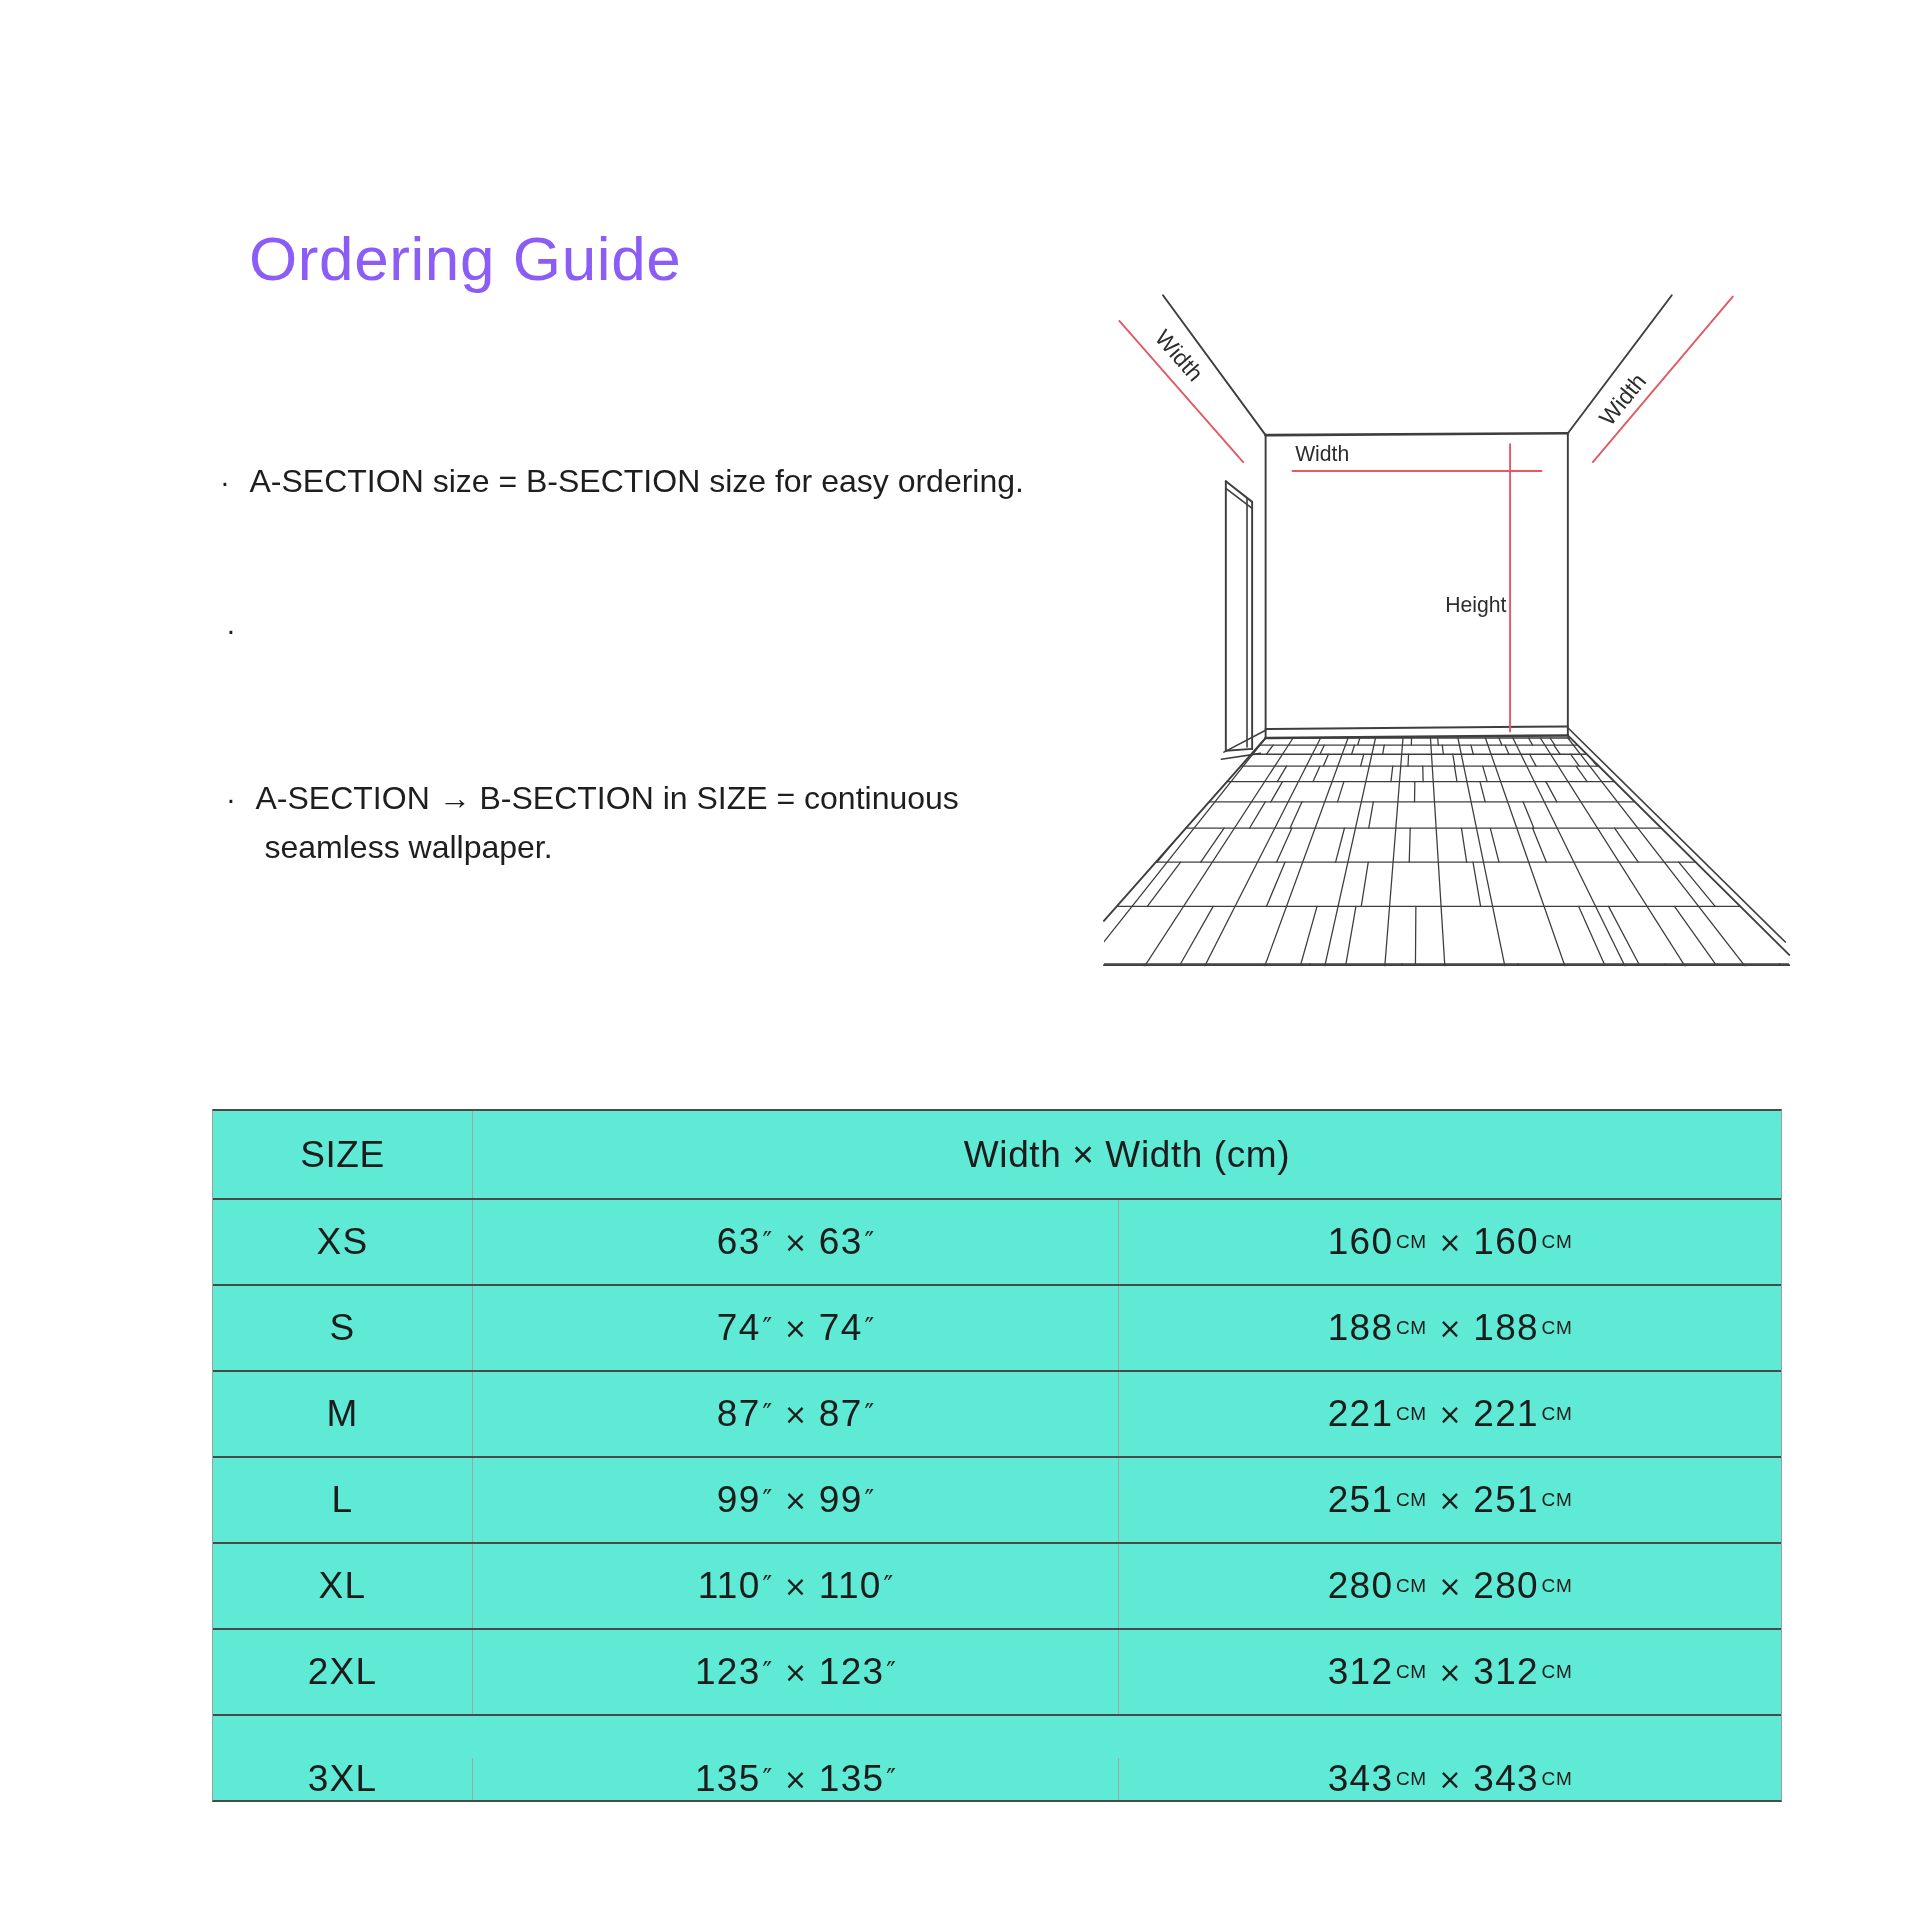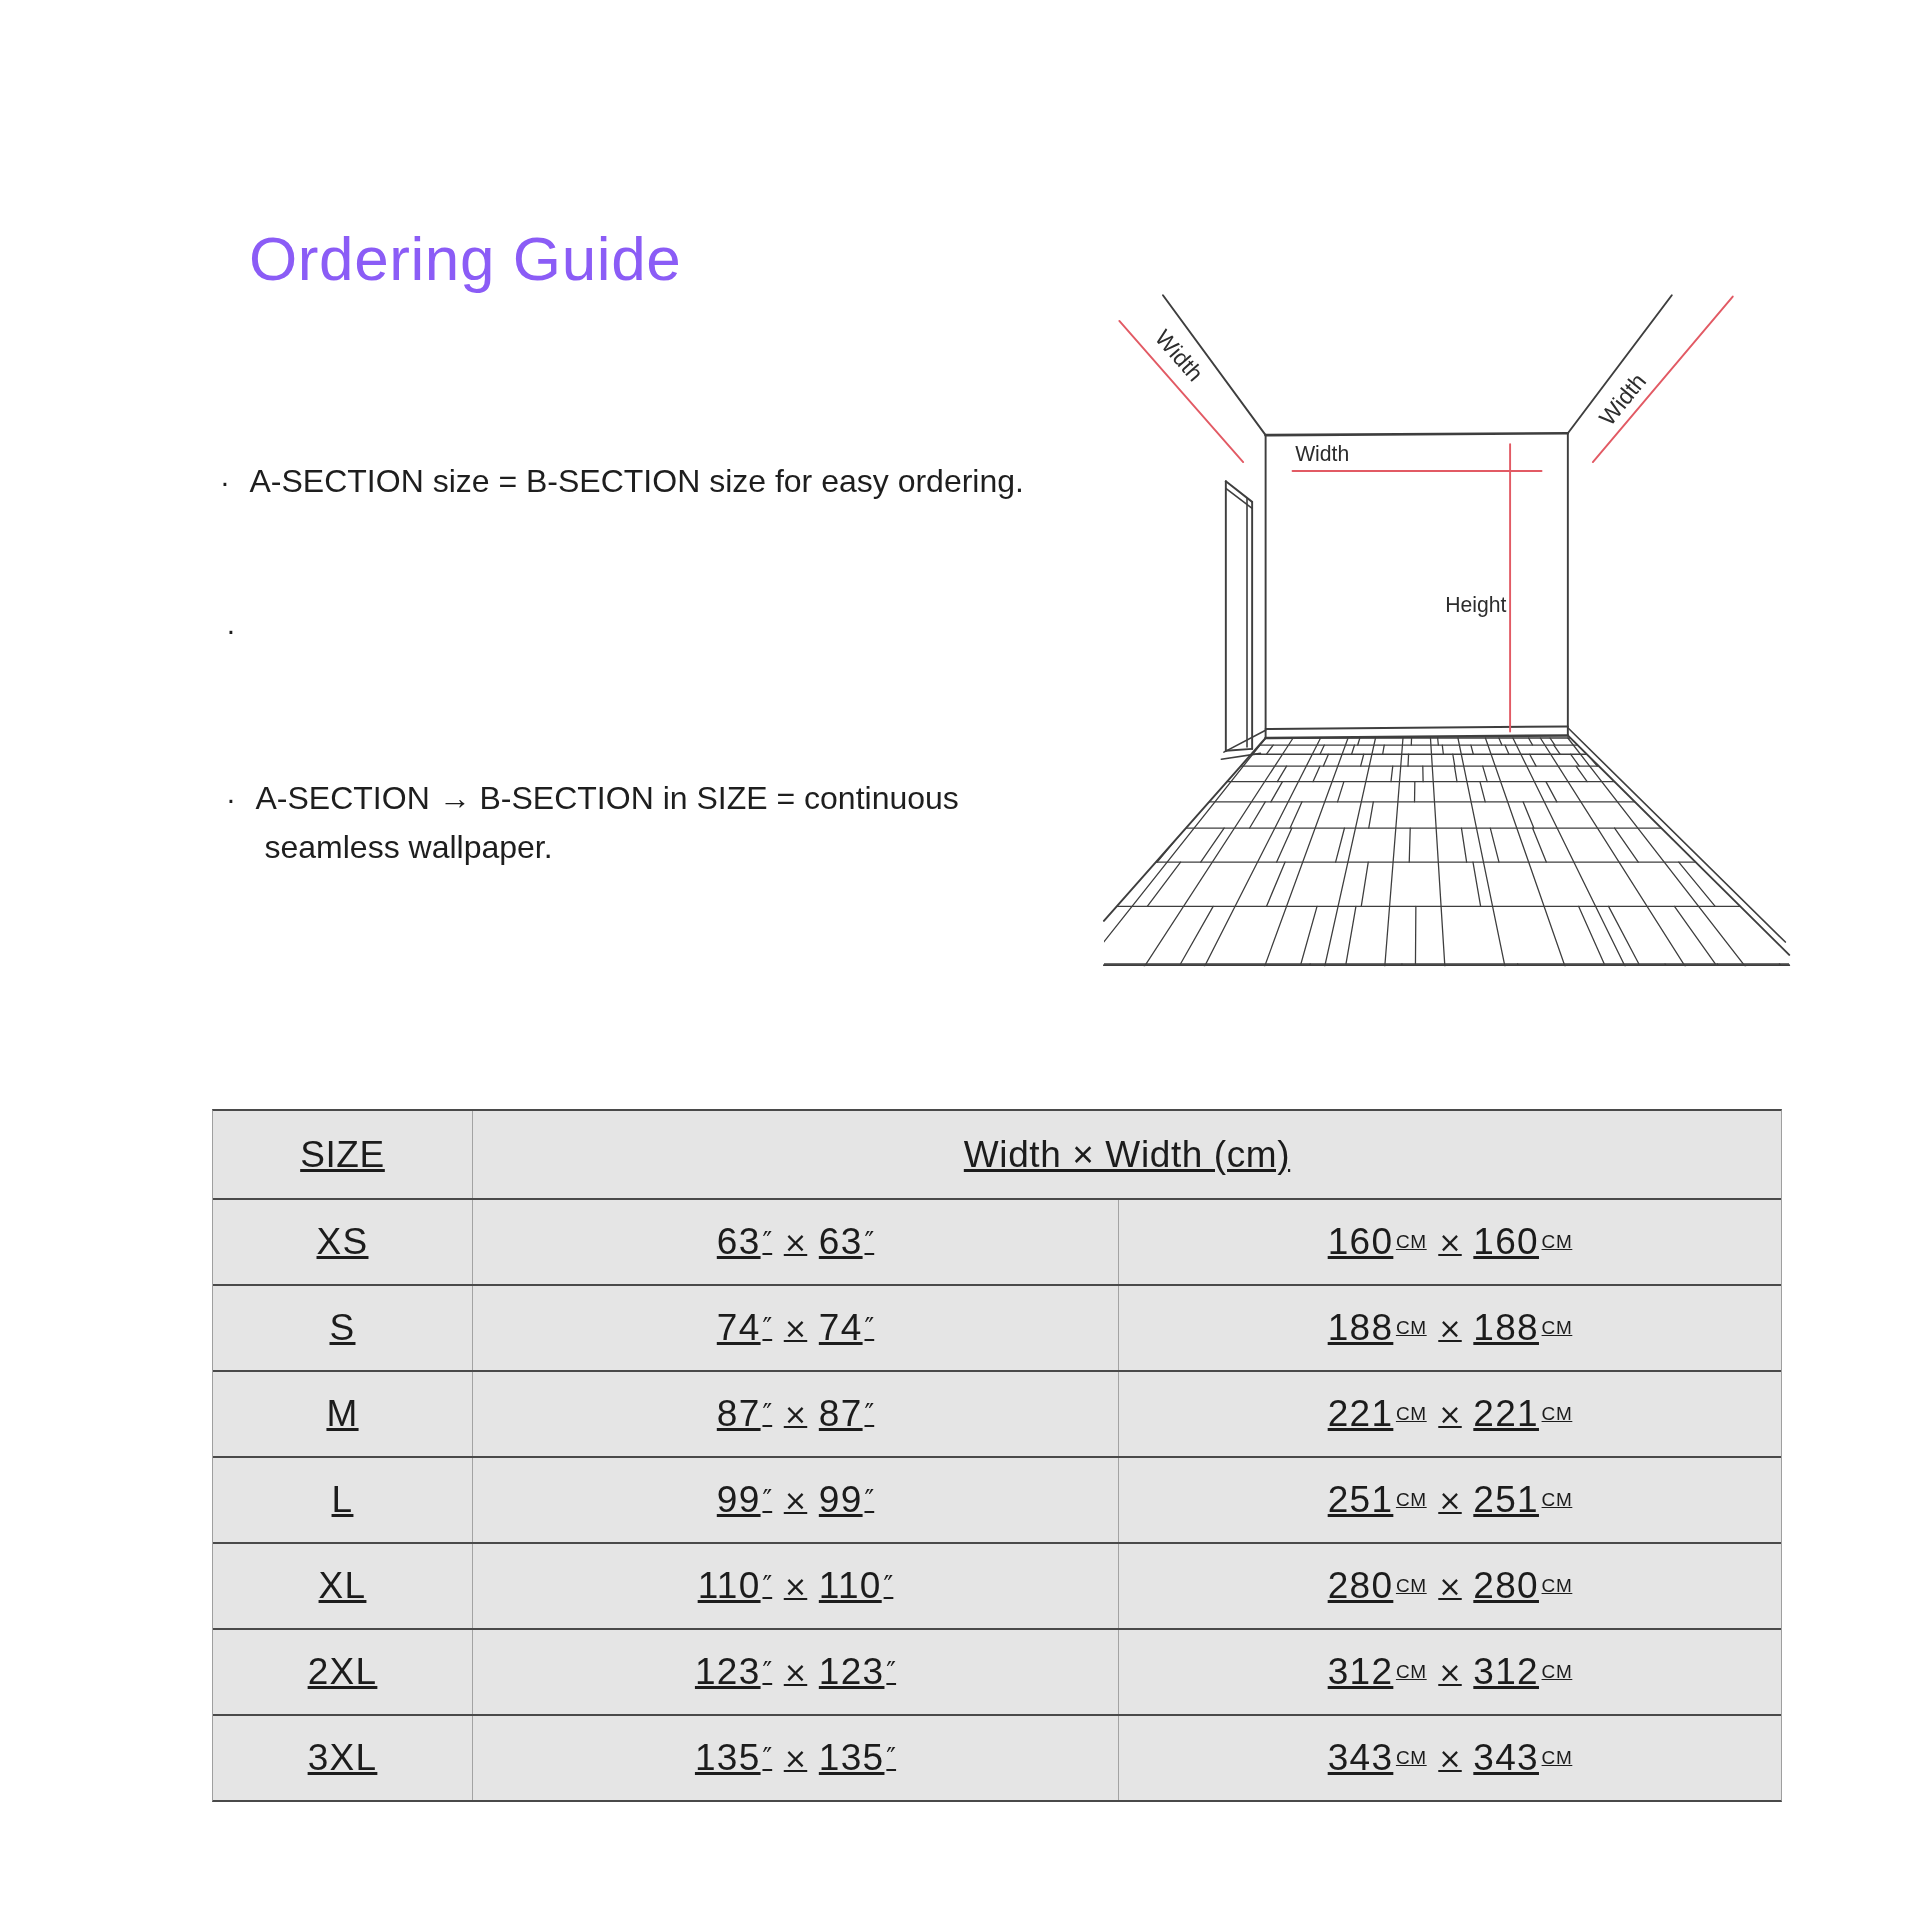--- a/index.html
+++ b/index.html
@@ -23,22 +23,22 @@
   
   #diagram { left:1091px; top:276px; width:706px; height:693px; }
   #diagram text { font-family:"Liberation Sans","DejaVu Sans",sans-serif; }
 
   
   #size-table { left:212px; top:1109px; width:1570px; height:693px;
                 display:flex; flex-direction:column;
                 border-left:1.9px solid #9f9f9f; border-right:1.9px solid #9f9f9f;
                 border-top:2.6px solid #4a4a4a; border-bottom:2.6px solid #4a4a4a;
                 color:#1c1c1c; }
-  .trow { display:flex; flex:1; background:#e5e5e5; border-bottom:2.6px solid #4a4a4a;text-decoration:underline; }
-  .trow:last-child { border-bottom:none; }
+  .trow { display:flex; flex:1; background:#5eead4; border-bottom:2.6px solid #4a4a4a; }
+  .trow:last-child { border-bottom:none;align-items:flex-end; }
   #thead { flex:0 0 89px; }
   .td, .th { display:flex; align-items:center; justify-content:center; }
   .c1 { width:260px;  border-right:1.9px solid #a3a3a3; }
   .c2 { width:646px; border-right:1.9px solid #a3a3a3; }
   .c3 { flex:1; }
   .th { font-size:37px; letter-spacing:0.6px; }
   .num { font-size:37px; letter-spacing:1.3px; }
   .x  { font-size:28px; margin:0 11.6px; font-family:"DejaVu Sans",sans-serif; }
   .pr { font-size:26px; margin-left:1.9px; font-family:"DejaVu Sans",sans-serif; }
   .u  { font-size:19px; margin-left:2.6px; letter-spacing:0.6px; }

